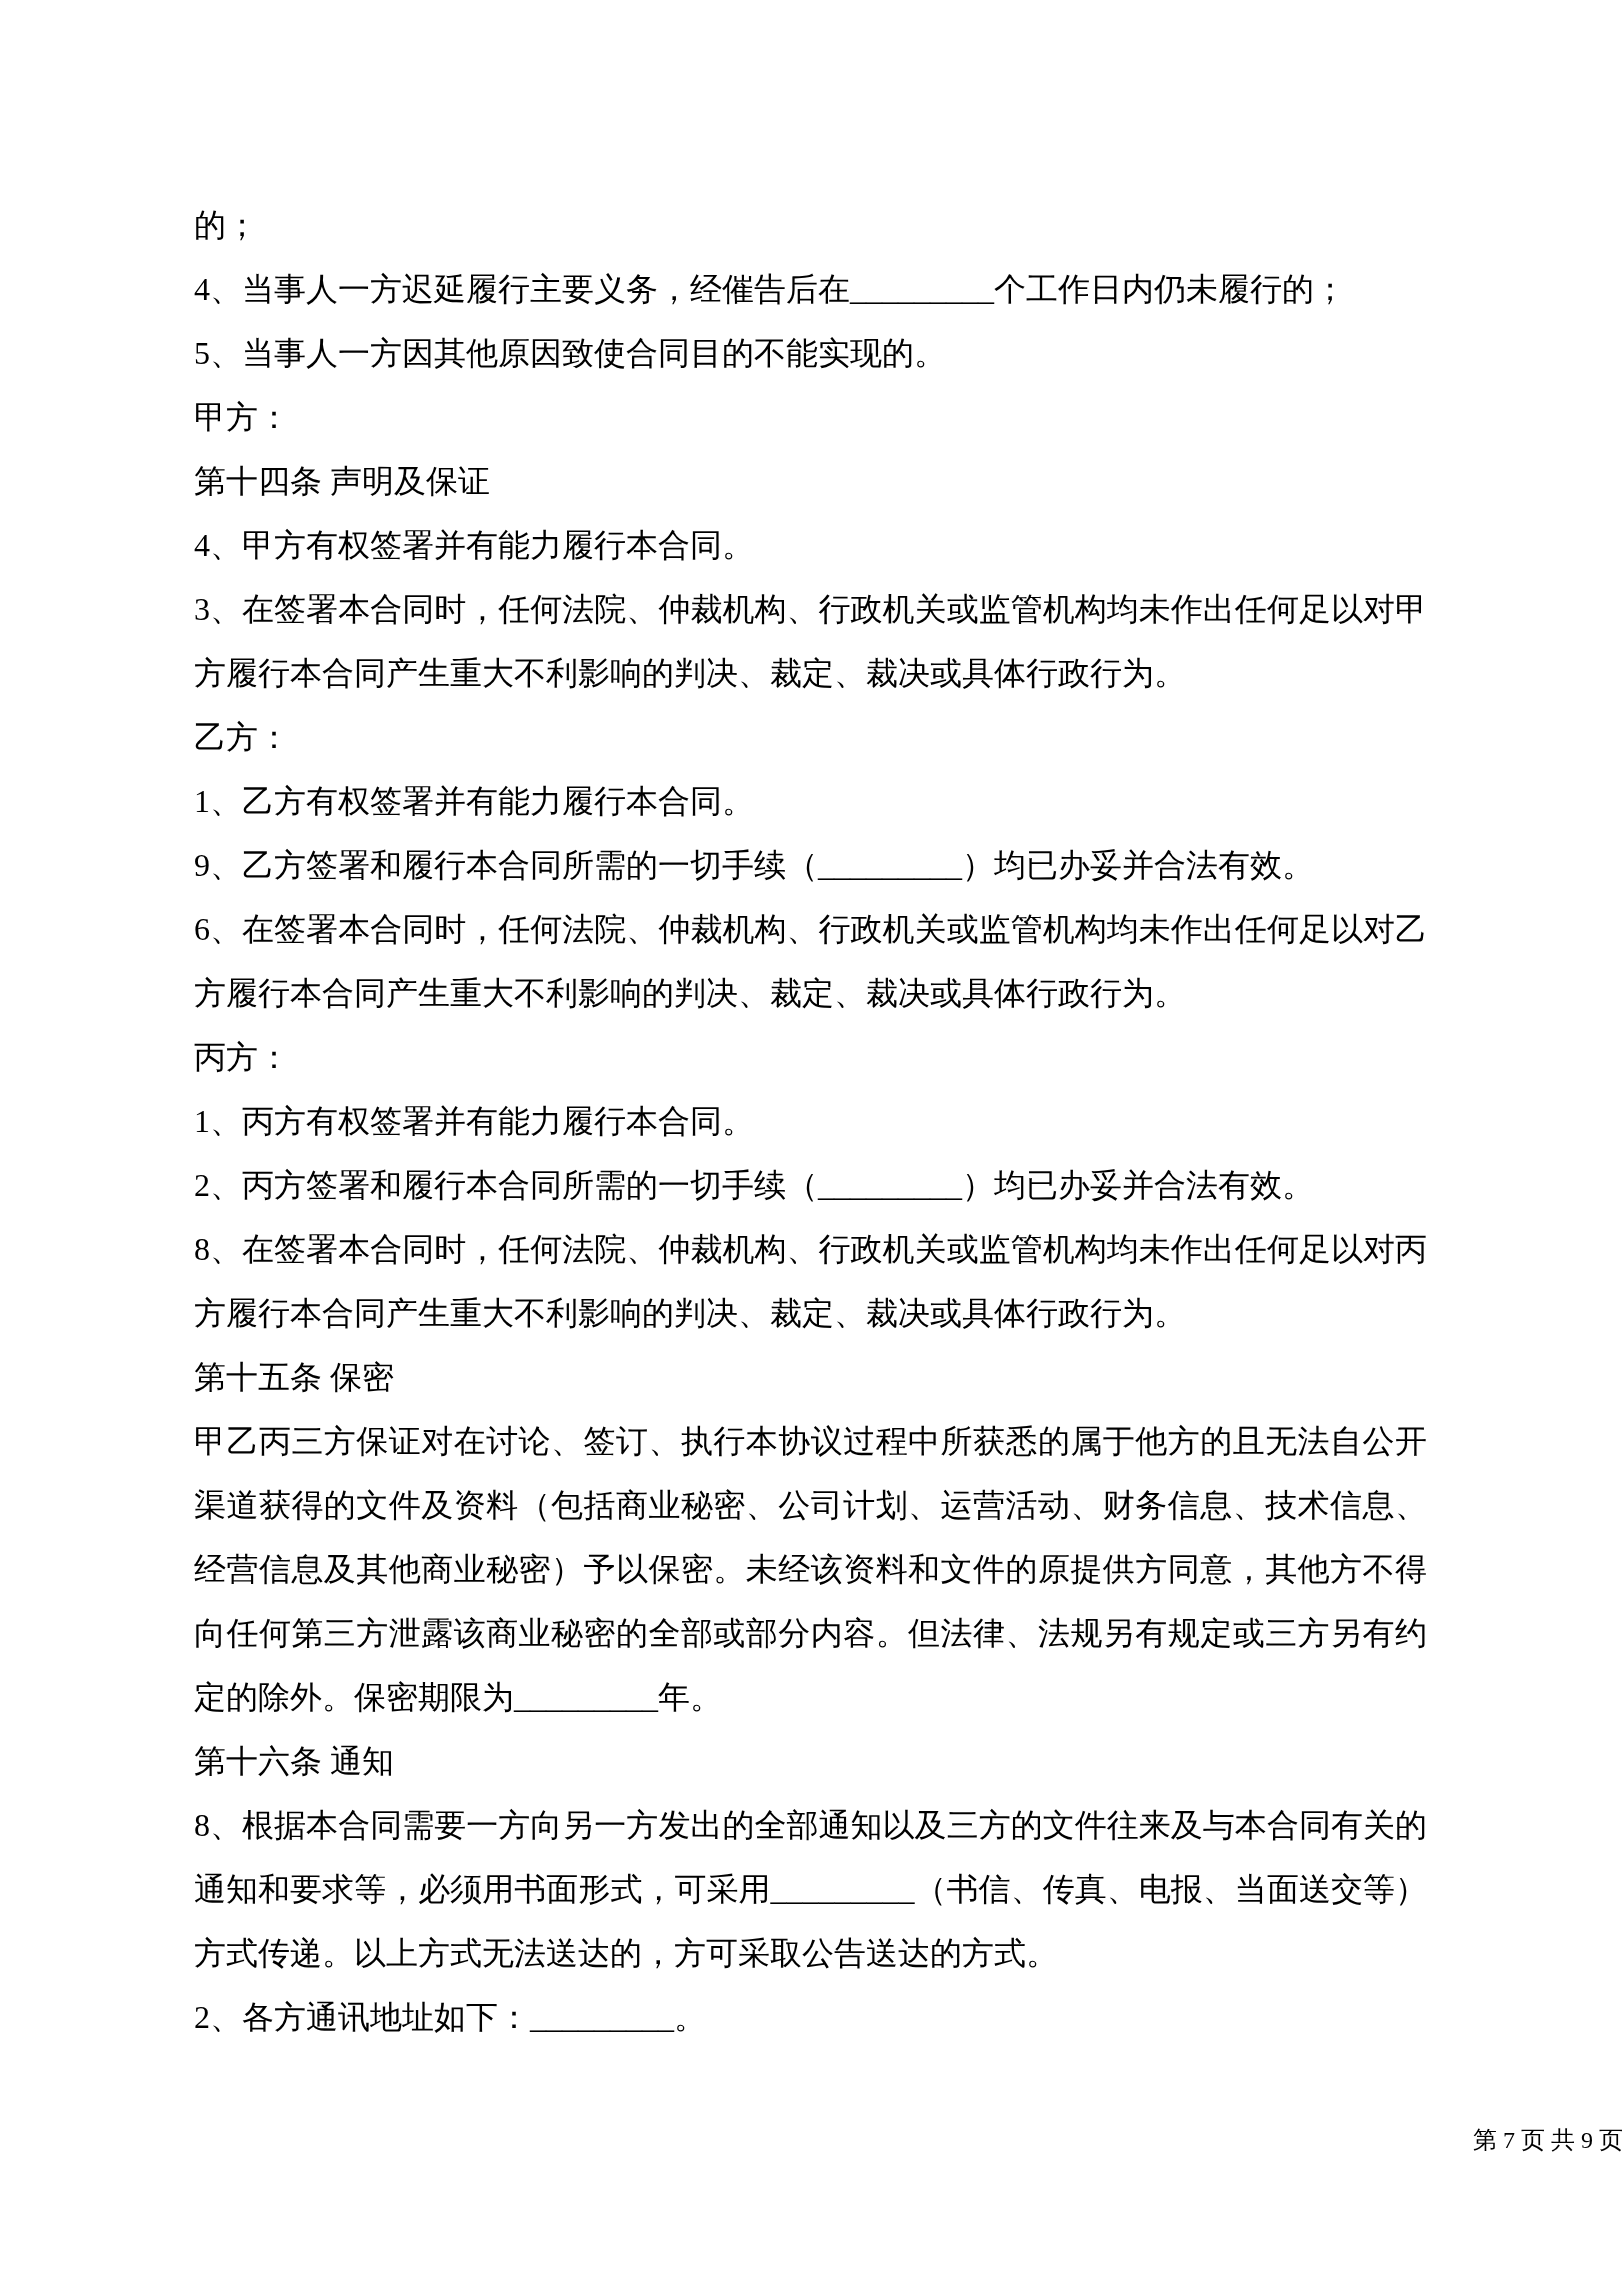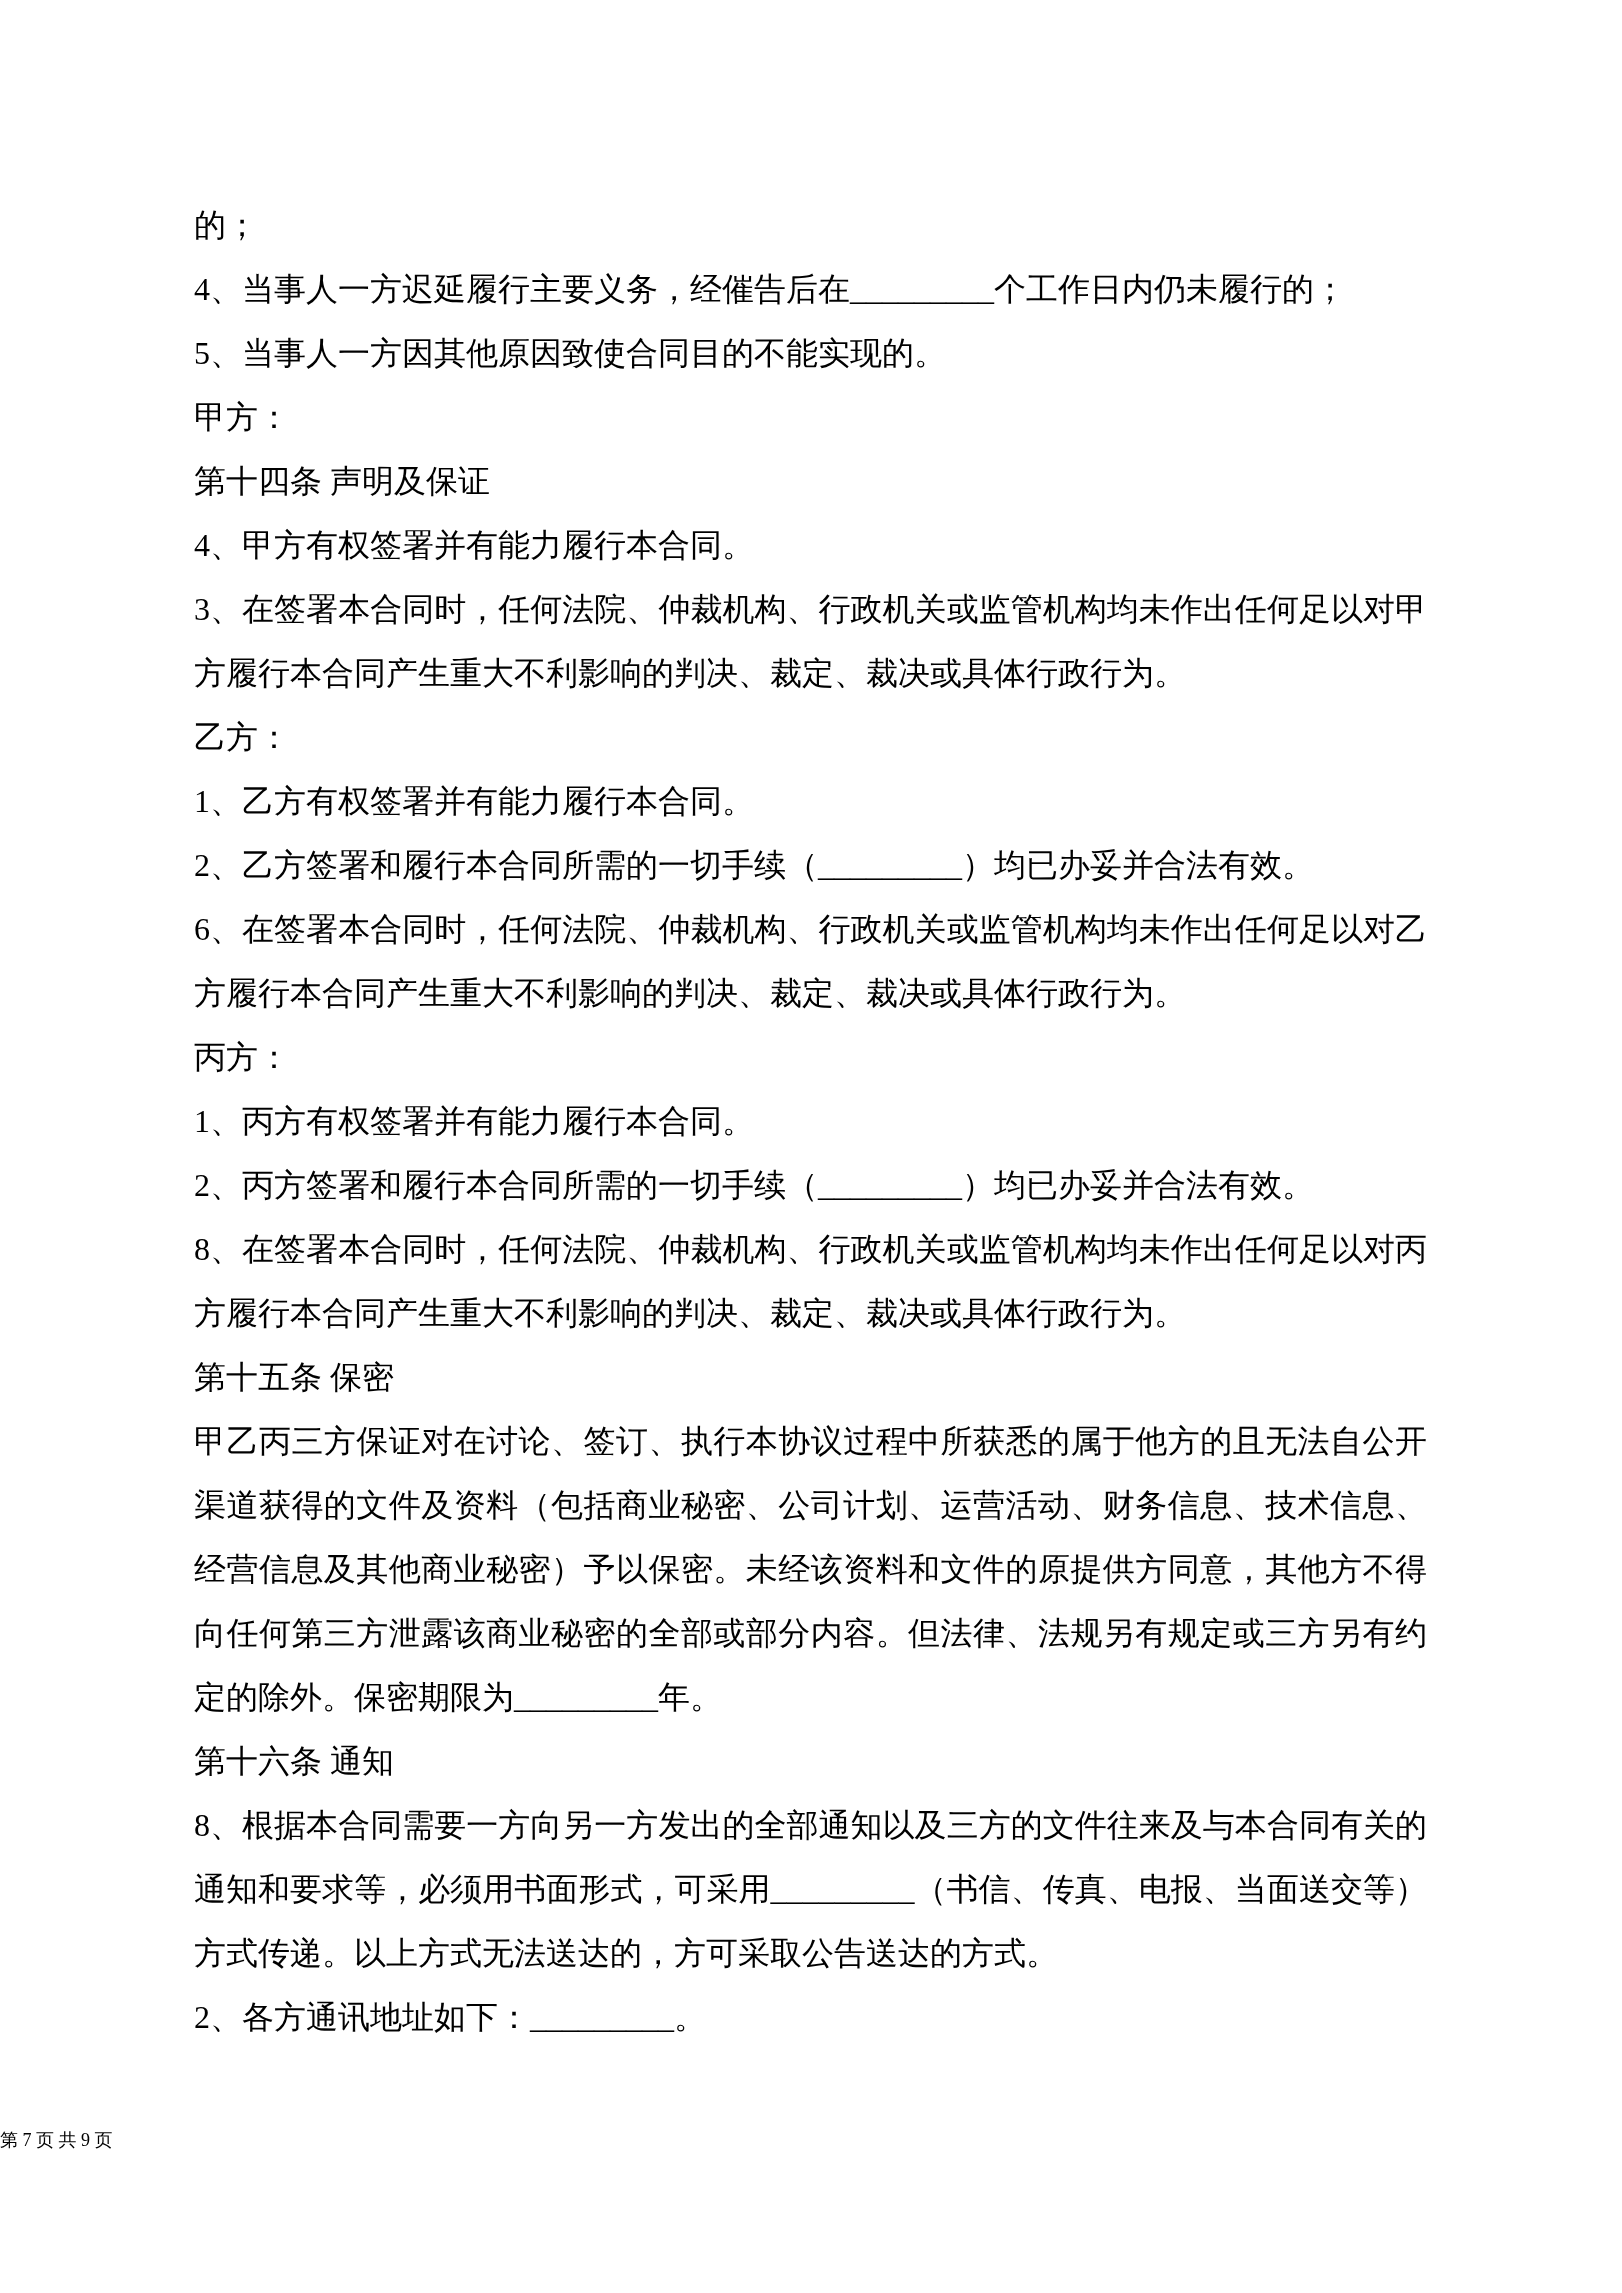--- a/index.html
+++ b/index.html
@@ -34,43 +34,43 @@
   .contract-body p {
     margin: 0;
     padding: 0;
     word-break: normal;
   }
   .page-footer {
     position: absolute;
     top: 2121px;
     left: 0;
     width: 100%;
-    text-align: left;
-    font-size: 18px;
+    text-align: right;
+    font-size: 24px;
     line-height: 38px;
     color: #000000;
   }
 </style>
 </head>
 <body>
 
 <div class="page">
 
   <main class="contract-body">
 
   <p>的；</p>
       <p>4、当事人一方迟延履行主要义务，经催告后在_________个工作日内仍未履行的；</p>
       <p>5、当事人一方因其他原因致使合同目的不能实现的。</p>
       <p>甲方：</p>
       <p>第十四条 声明及保证</p>
       <p>4、甲方有权签署并有能力履行本合同。</p>
       <p>3、在签署本合同时，任何法院、仲裁机构、行政机关或监管机构均未作出任何足以对甲方履行本合同产生重大不利影响的判决、裁定、裁决或具体行政行为。</p>
       <p>乙方：</p>
       <p>1、乙方有权签署并有能力履行本合同。</p>
-      <p>2、乙方签署和履行本合同所需的一切手续（_________）均已办妥并合法有效。</p>
+      <p>9、乙方签署和履行本合同所需的一切手续（_________）均已办妥并合法有效。</p>
       <p>6、在签署本合同时，任何法院、仲裁机构、行政机关或监管机构均未作出任何足以对乙方履行本合同产生重大不利影响的判决、裁定、裁决或具体行政行为。</p>
       <p>丙方：</p>
       <p>1、丙方有权签署并有能力履行本合同。</p>
       <p>2、丙方签署和履行本合同所需的一切手续（_________）均已办妥并合法有效。</p>
       <p>8、在签署本合同时，任何法院、仲裁机构、行政机关或监管机构均未作出任何足以对丙方履行本合同产生重大不利影响的判决、裁定、裁决或具体行政行为。</p>
       <p>第十五条 保密</p>
       <p>甲乙丙三方保证对在讨论、签订、执行本协议过程中所获悉的属于他方的且无法自公开渠道获得的文件及资料（包括商业秘密、公司计划、运营活动、财务信息、技术信息、经营信息及其他商业秘密）予以保密。未经该资料和文件的原提供方同意，其他方不得向任何第三方泄露该商业秘密的全部或部分内容。但法律、法规另有规定或三方另有约定的除外。保密期限为_________年。</p>
       <p>第十六条 通知</p>
       <p>8、根据本合同需要一方向另一方发出的全部通知以及三方的文件往来及与本合同有关的通知和要求等，必须用书面形式，可采用_________（书信、传真、电报、当面送交等）方式传递。以上方式无法送达的，方可采取公告送达的方式。</p>
       <p>2、各方通讯地址如下：_________。</p>

